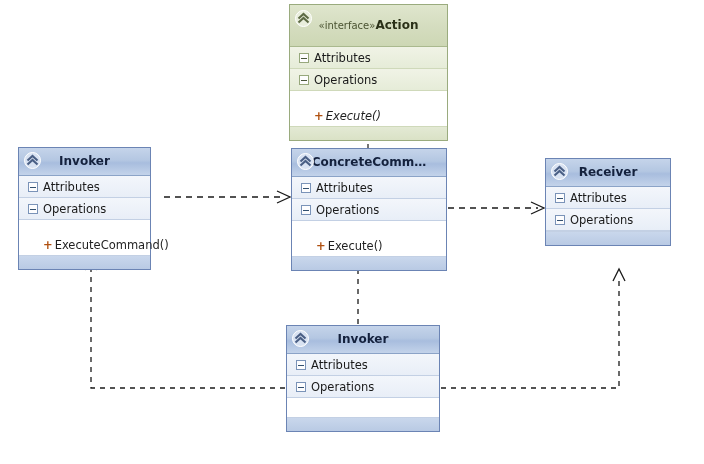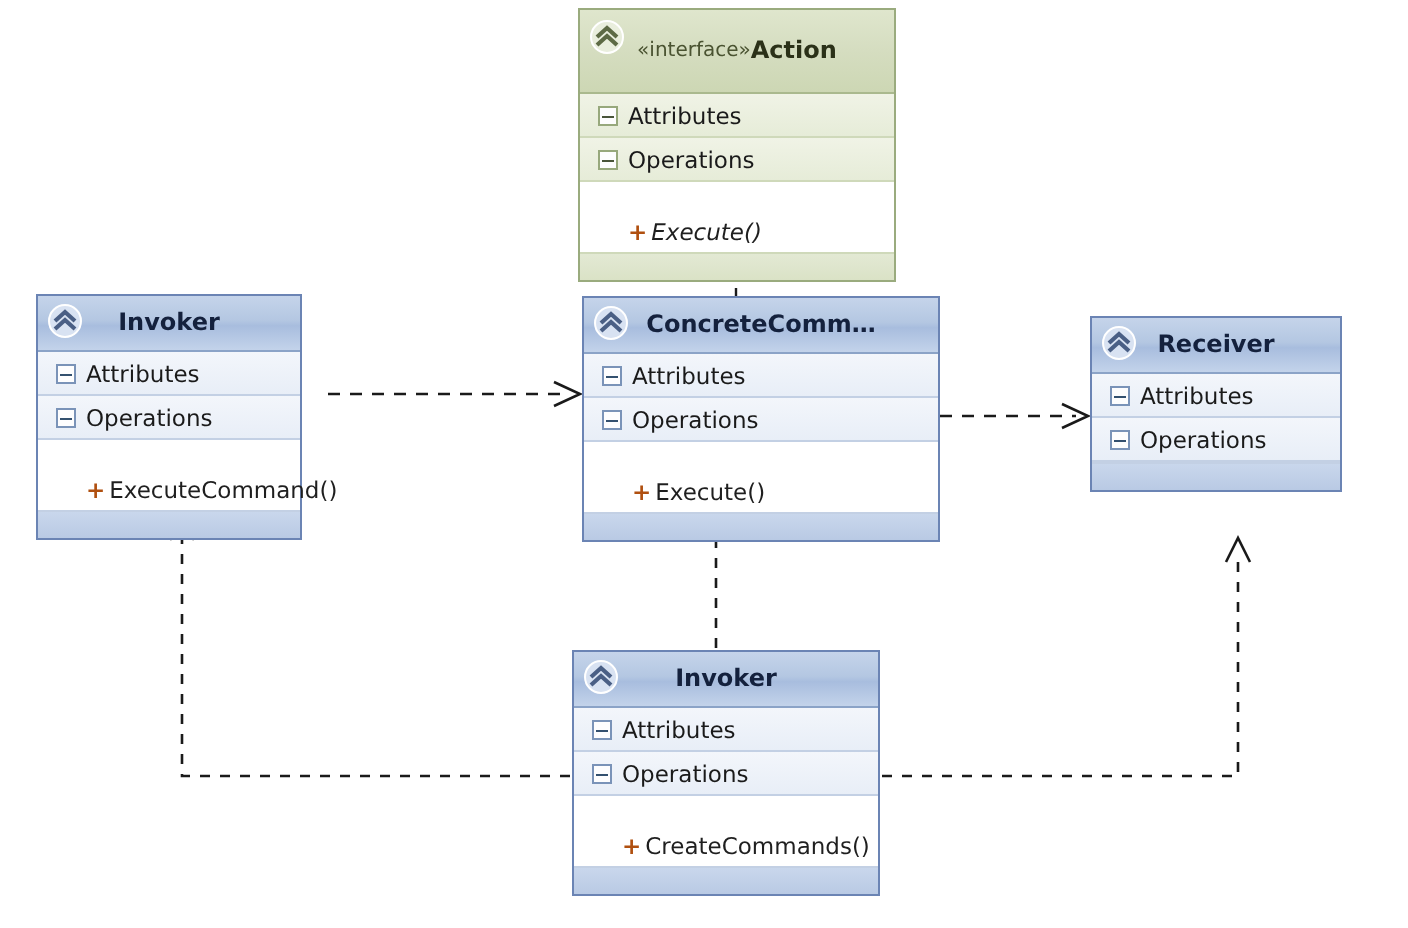--- a/index.html
+++ b/index.html
@@ -262,21 +262,21 @@
       <span class="label">Operations</span>
     </div>
     <div class="members">
       <div class="member">
         <span class="vis">+</span><span>ExecuteCommand()</span>
       </div>
     </div>
     <div class="footer-strip"></div>
   </div>
 
-  <div class="uml-class blue" style="left:291px; top:148px; width:179px;">
+  <div class="uml-class blue" style="left:291px; top:148px; width:156px;">
     <div class="uml-header">
       <span class="chevron">
         <svg viewBox="0 0 17 17" width="17" height="17">
           <circle cx="8.5" cy="8.5" r="8" fill="#d8e2f2" stroke="#ffffff" stroke-width="1"></circle>
           <polyline points="3.5,8.5 8.5,4 13.5,8.5" fill="none" stroke="#4a5f85" stroke-width="2.1"></polyline>
           <polyline points="3.5,12.5 8.5,8 13.5,12.5" fill="none" stroke="#4a5f85" stroke-width="2.1"></polyline>
         </svg>
       </span>
       <span class="type-name">ConcreteComm…</span>
     </div>
@@ -331,20 +331,17 @@
     </div>
     <div class="compartment">
       <span class="toggle"></span>
       <span class="label">Attributes</span>
     </div>
     <div class="compartment">
       <span class="toggle"></span>
       <span class="label">Operations</span>
     </div>
     <div class="members">
-      <div class="member">
-        <span class="vis">+</span><span>CreateCommands()</span>
-      </div>
     </div>
     <div class="footer-strip"></div>
   </div>
 
 </div>
 
 </body></html>

